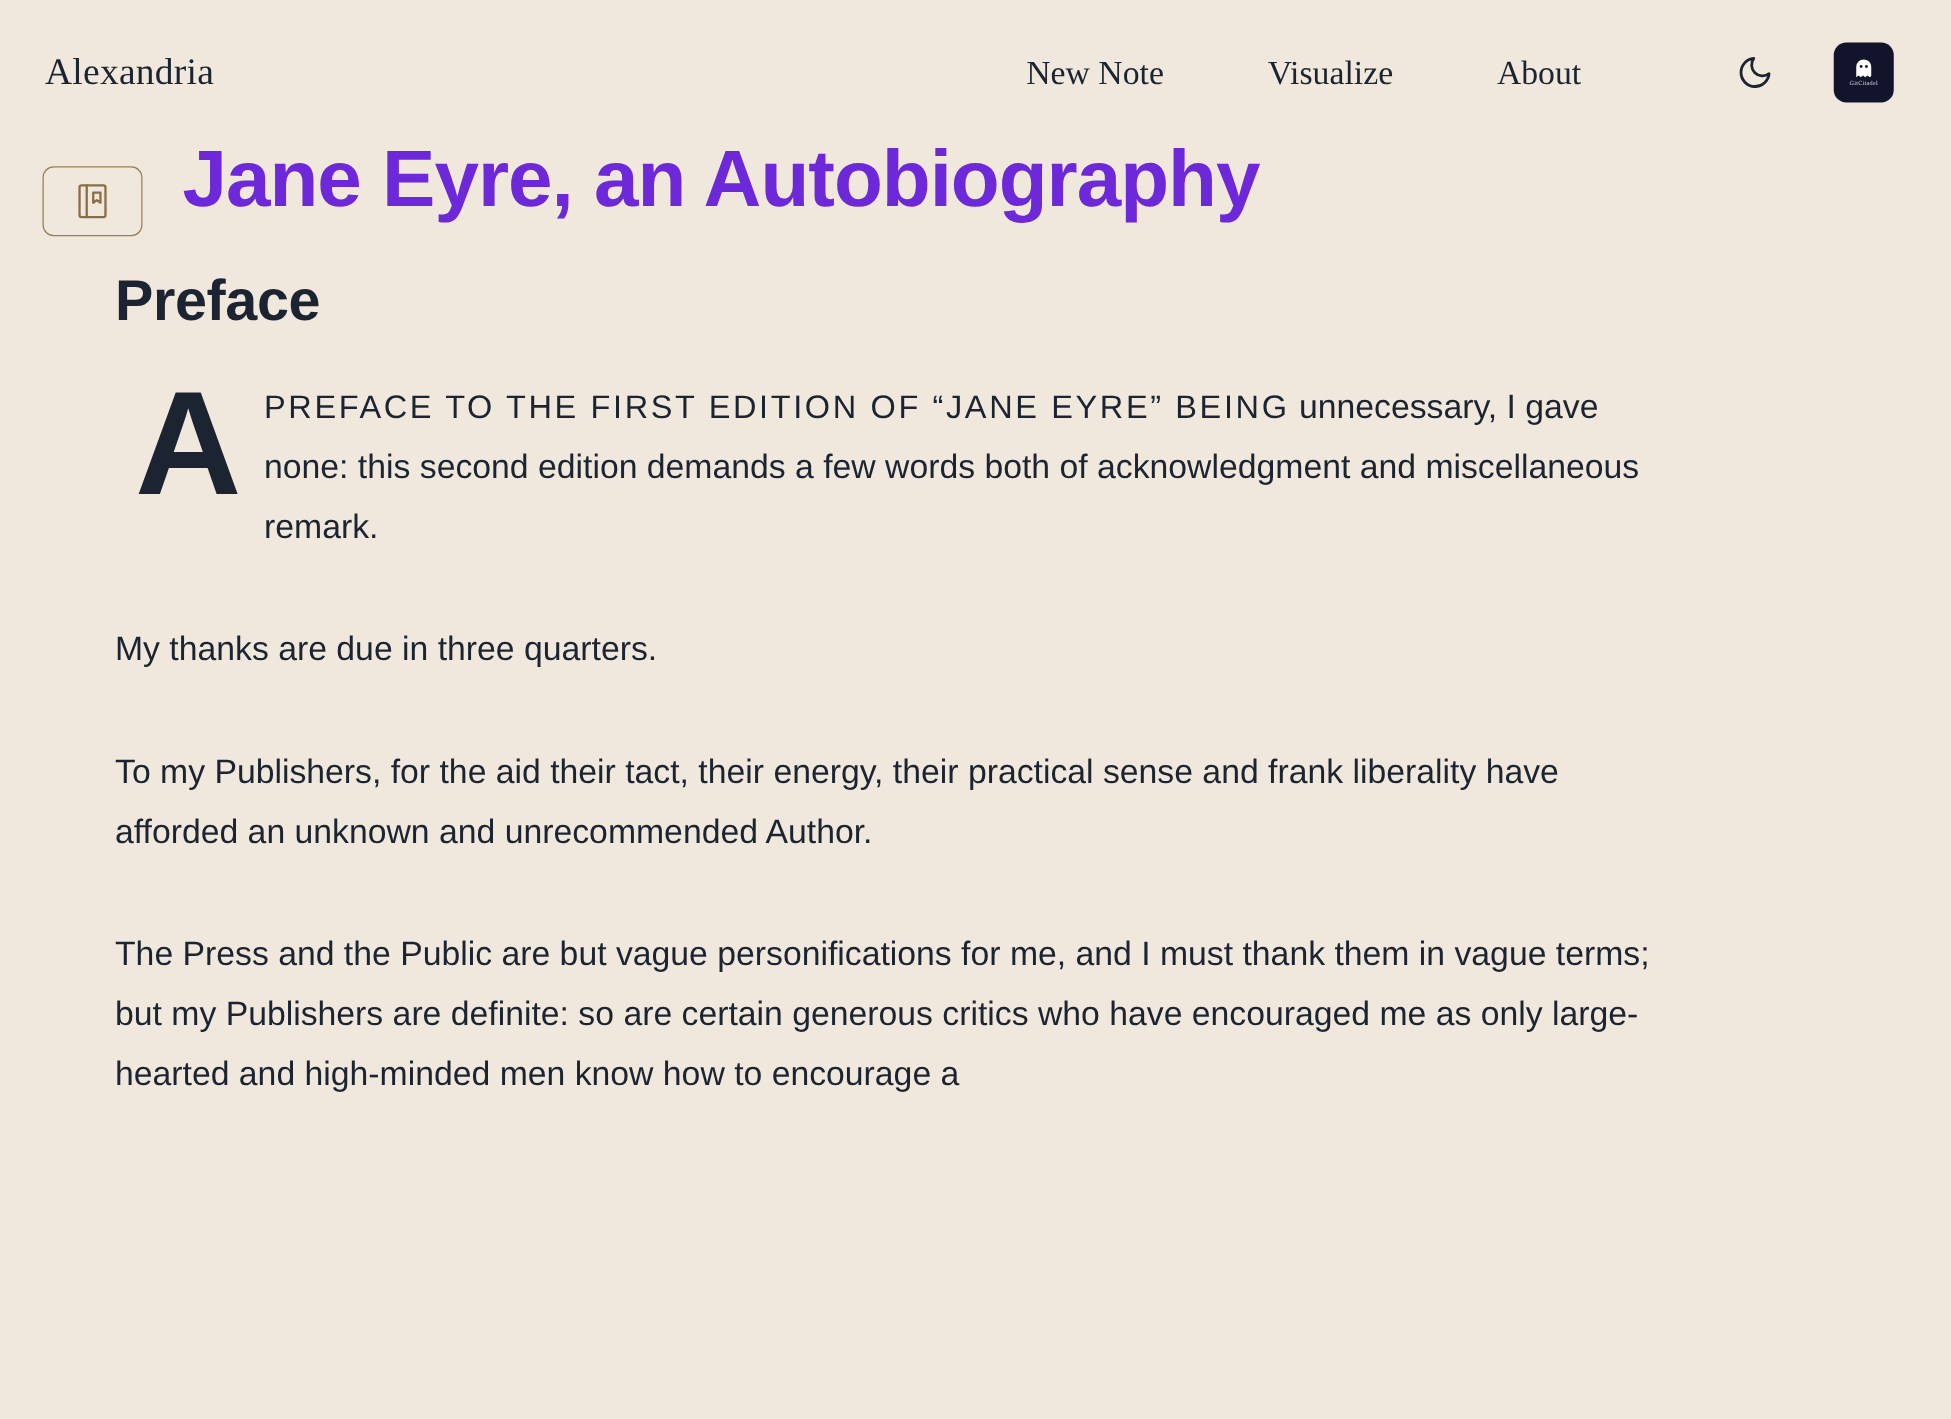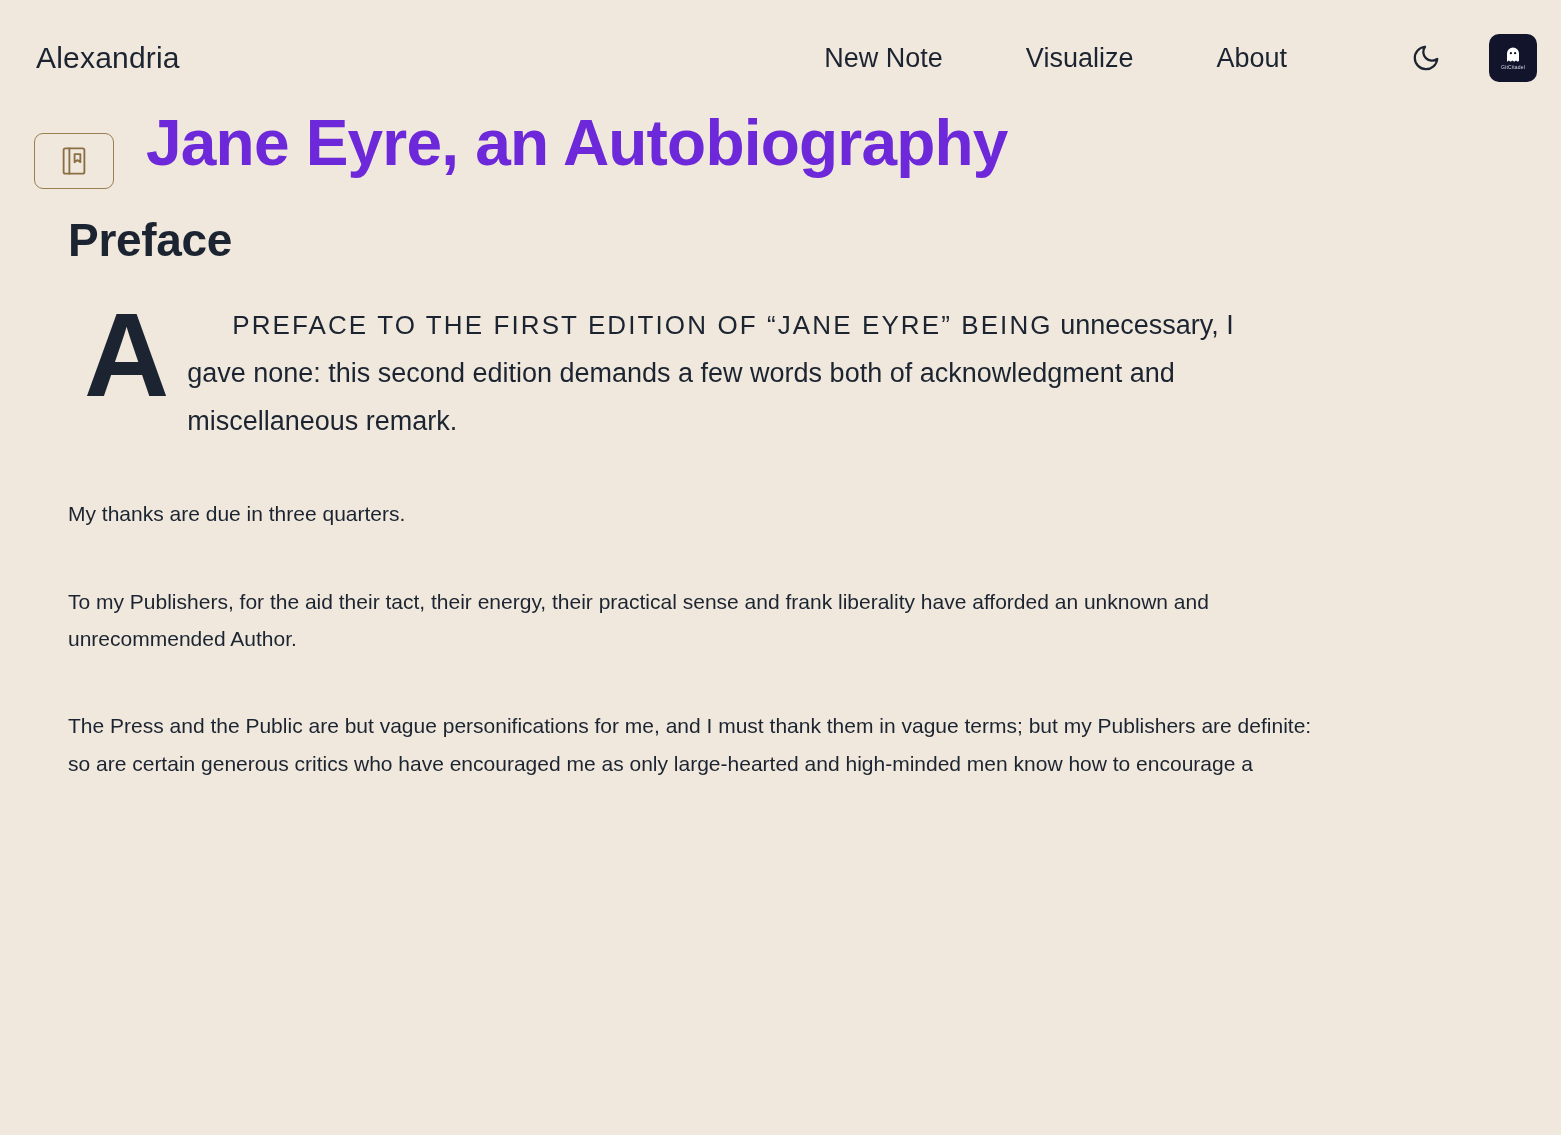--- a/index.html
+++ b/index.html
@@ -13,22 +13,23 @@
     font-family: "Liberation Sans", sans-serif;
     color: #1b2430;
     overflow: hidden;
   }
 
   
   .site-header {
     display: flex;
     align-items: center;
     justify-content: space-between;
-    padding: 34px 24px 0 36px;
+    padding: 34px 46px 0 36px;
     box-sizing: border-box;
+    font-family: Liberation Serif, serif;
   }
   .brand {
     font-size: 30px;
     letter-spacing: 0.2px;
     color: #1b2430;
     font-weight: 400;
   }
   .nav {
     display: flex;
     align-items: center;
@@ -97,21 +98,21 @@
     font-size: 64px;
     font-weight: 700;
     letter-spacing: -0.8px;
     line-height: 1.1;
     margin: 0 0 0 32px;
     color: #6d28d9;
   }
 
   
   .content {
-    padding: 0 0 0 68px;
+    padding: 0 0 0 92px;
     box-sizing: border-box;
     max-width: 1460px;
   }
   .section-title {
     font-size: 46px;
     font-weight: 700;
     letter-spacing: -0.3px;
     margin: 24px 0 0 0;
     color: #1b2430;
   }
@@ -126,25 +127,24 @@
     float: left;
     font-size: 118px;
     line-height: 0.82;
     font-weight: 700;
     margin: 6px 18px 0 0;
     color: #1b2430;
   }
   .smallcaps {
     font-size: 26px;
     letter-spacing: 2.1px;
-    margin-left: 45px;
   }
   p.body-para {
     margin: 50px 0 0 0;
-    font-size: 21px;
+    font-size: 27px;
     line-height: 1.78;
     color: #1b2430;
     max-width: 1250px;
   }
 </style>
 </head>
 <body>
 
 <div class="site-header">
   <div class="brand">Alexandria</div>

